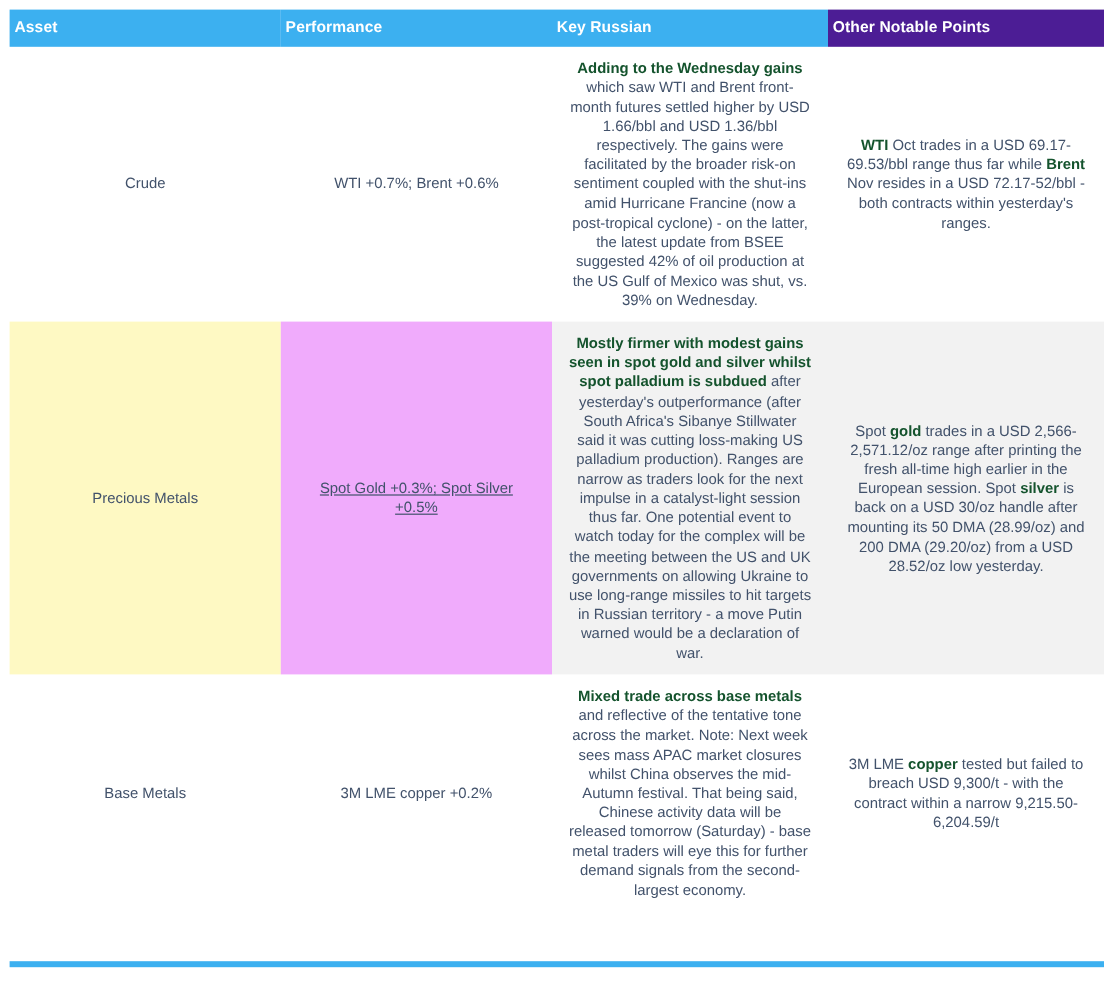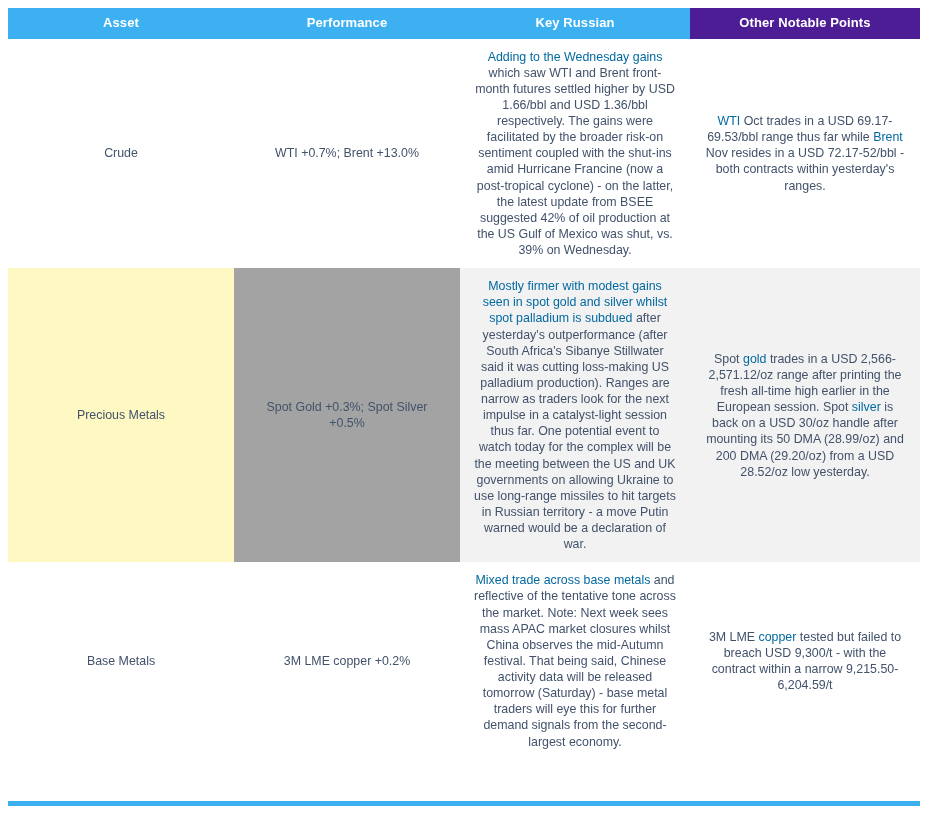--- a/index.html
+++ b/index.html
@@ -27,21 +27,21 @@
     width: 912px;
     border-collapse: collapse;
     table-layout: fixed;
     margin: 8px 0 0 0;
   }
   table.commodity-table thead th {
     background: #3cb0f0;
     color: #ffffff;
     font-size: 13px;
     font-weight: bold;
-    text-align: center;
+    text-align: left;
     padding: 7px 4px 8px 4px;
     letter-spacing: 0.1px;
     line-height: 1.2;
     border: 0;
   }
   col.c-asset       { width: 226px; }
   col.c-performance { width: 226px; }
   col.c-key         { width: 230px; }
   col.c-other       { width: 230px; }
 
@@ -64,22 +64,22 @@
   td.cell-key,
   td.cell-other {
     padding-left: 9px;
     padding-right: 9px;
   }
   td.cell-key {
     padding-top: 12px;
     padding-bottom: 12px;
   }
   .rich b {
-    font-weight: normal;
-    color: #0369a1;
+    font-weight: bold;
+    color: #14532d;
   }
   .footer-rule {
     position: absolute;
     left: 8px;
     right: 8px;
     bottom: 14px;
     height: 5px;
     background: #3cb0f0;
   }
 </style>
@@ -100,28 +100,28 @@
         <th style="background: rgb(60, 176, 240);">Asset</th>
         <th style="background: rgb(60, 176, 240);">Performance</th>
         <th style="background: rgb(60, 176, 240);">Key Russian</th>
         <th style="background: #4c1d95;">Other Notable Points</th>
       </tr>
     </thead>
     <tbody>
 
       <tr class="row-crude">
         <td class="cell-asset">Crude</td>
-        <td class="cell-performance">WTI +0.7%; Brent +13.0%</td>
+        <td class="cell-performance">WTI +0.7%; Brent +0.6%</td>
         <td class="cell-key rich"><b>Adding to the Wednesday gains</b><span> which saw WTI and Brent front-month futures settled higher by USD 1.66/bbl and USD 1.36/bbl respectively. The gains were facilitated by the broader risk-on sentiment coupled with the shut-ins amid Hurricane Francine (now a post-tropical cyclone) - on the latter, the latest update from BSEE suggested 42% of oil production at the US Gulf of Mexico was shut, vs. 39% on Wednesday.</span></td>
         <td class="cell-other rich"><b>WTI</b><span> Oct trades in a USD 69.17-69.53/bbl range thus far while </span><b>Brent</b><span> Nov resides in a USD 72.17-52/bbl - both contracts within yesterday's ranges.</span></td>
       </tr>
 
       <tr class="row-alt row-precious-metals">
         <td class="cell-asset" style="background: #fef9c3;">Precious Metals</td>
-        <td class="cell-performance" style="background: #a3a3a3;">Spot Gold +0.3%; Spot Silver +0.5%</td>
+        <td class="cell-performance" style="background: #f0abfc; text-decoration: underline;">Spot Gold +0.3%; Spot Silver +0.5%</td>
         <td class="cell-key rich" style="background: rgb(242, 242, 242);"><b>Mostly firmer with modest gains seen in spot gold and silver whilst spot palladium is subdued</b><span> after yesterday's outperformance (after South Africa's Sibanye Stillwater said it was cutting loss-making US palladium production). Ranges are narrow as traders look for the next impulse in a catalyst-light session thus far. One potential event to watch today for the complex will be the meeting between the US and UK governments on allowing Ukraine to use long-range missiles to hit targets in Russian territory - a move Putin warned would be a declaration of war.</span></td>
         <td class="cell-other rich" style="background: rgb(242, 242, 242);"><span>Spot </span><b>gold</b><span> trades in a USD 2,566-2,571.12/oz range after printing the fresh all-time high earlier in the European session. Spot </span><b>silver</b><span> is back on a USD 30/oz handle after mounting its 50 DMA (28.99/oz) and 200 DMA (29.20/oz) from a USD 28.52/oz low yesterday.</span></td>
       </tr>
 
       <tr class="row-base-metals">
         <td class="cell-asset">Base Metals</td>
         <td class="cell-performance">3M LME copper +0.2%</td>
         <td class="cell-key rich"><b>Mixed trade across base metals</b><span> and reflective of the tentative tone across the market. Note: Next week sees mass APAC market closures whilst China observes the mid-Autumn festival. That being said, Chinese activity data will be released tomorrow (Saturday) - base metal traders will eye this for further demand signals from the second-largest economy.</span></td>
         <td class="cell-other rich"><span>3M LME </span><b>copper</b><span> tested but failed to breach USD 9,300/t - with the contract within a narrow 9,215.50-6,204.59/t</span></td>
       </tr>

